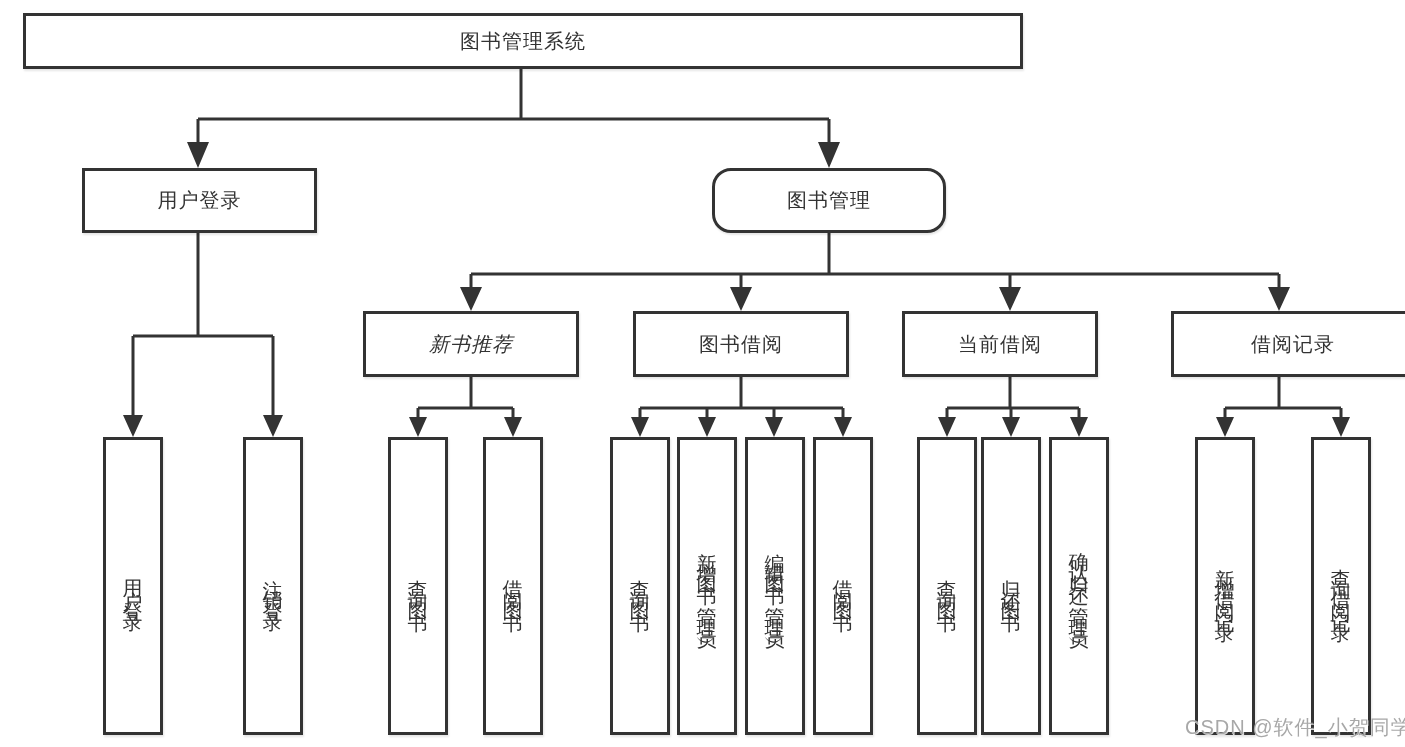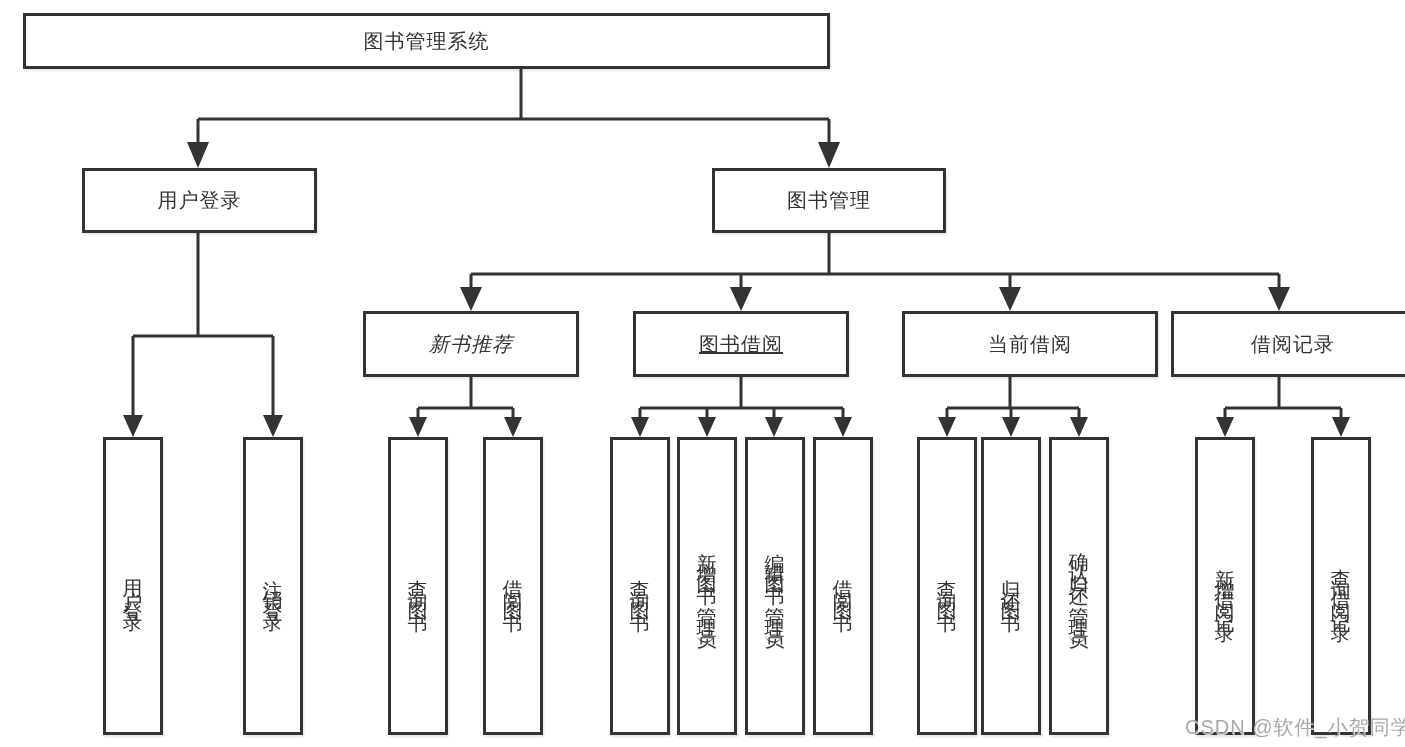--- a/index.html
+++ b/index.html
@@ -35,28 +35,28 @@
   }
   .vbox span{
     writing-mode:vertical-rl;
     text-orientation:mixed;
     font-size:20px;
     letter-spacing:11px;
     line-height:1;
     white-space:nowrap;
   }
   
-  #n-root{left:23px;top:13px;width:807px;height:56px;}
+  #n-root{left:23px;top:13px;width:1000px;height:56px;}
   
   #n-l2-0{left:82px;top:168px;width:235px;height:65px;}
-  #n-l2-1{left:712px;top:168px;width:234px;height:65px;}
+  #n-l2-1{left:712px;top:168px;width:234px;height:65px;border-radius:19px;}
   
   #n-l3-0{left:363px;top:311px;width:216px;height:66px;font-style:italic;}
-  #n-l3-1{left:633px;top:311px;width:216px;height:66px;text-decoration:underline;}
-  #n-l3-2{left:902px;top:311px;width:256px;height:66px;}
+  #n-l3-1{left:633px;top:311px;width:216px;height:66px;}
+  #n-l3-2{left:902px;top:311px;width:196px;height:66px;}
   #n-l3-3{left:1171px;top:311px;width:244px;height:66px;}
   
   #v-0{left:103px;}  #v-1{left:243px;}
   #v-2{left:388px;}  #v-3{left:483px;}
   #v-4{left:610px;}  #v-5{left:677px;}  #v-6{left:745px;}  #v-7{left:813px;}
   #v-8{left:917px;}  #v-9{left:981px;}  #v-10{left:1049px;}
   #v-11{left:1195px;} #v-12{left:1311px;}
   #watermark{
     position:absolute;
     left:1185px;top:714px;

